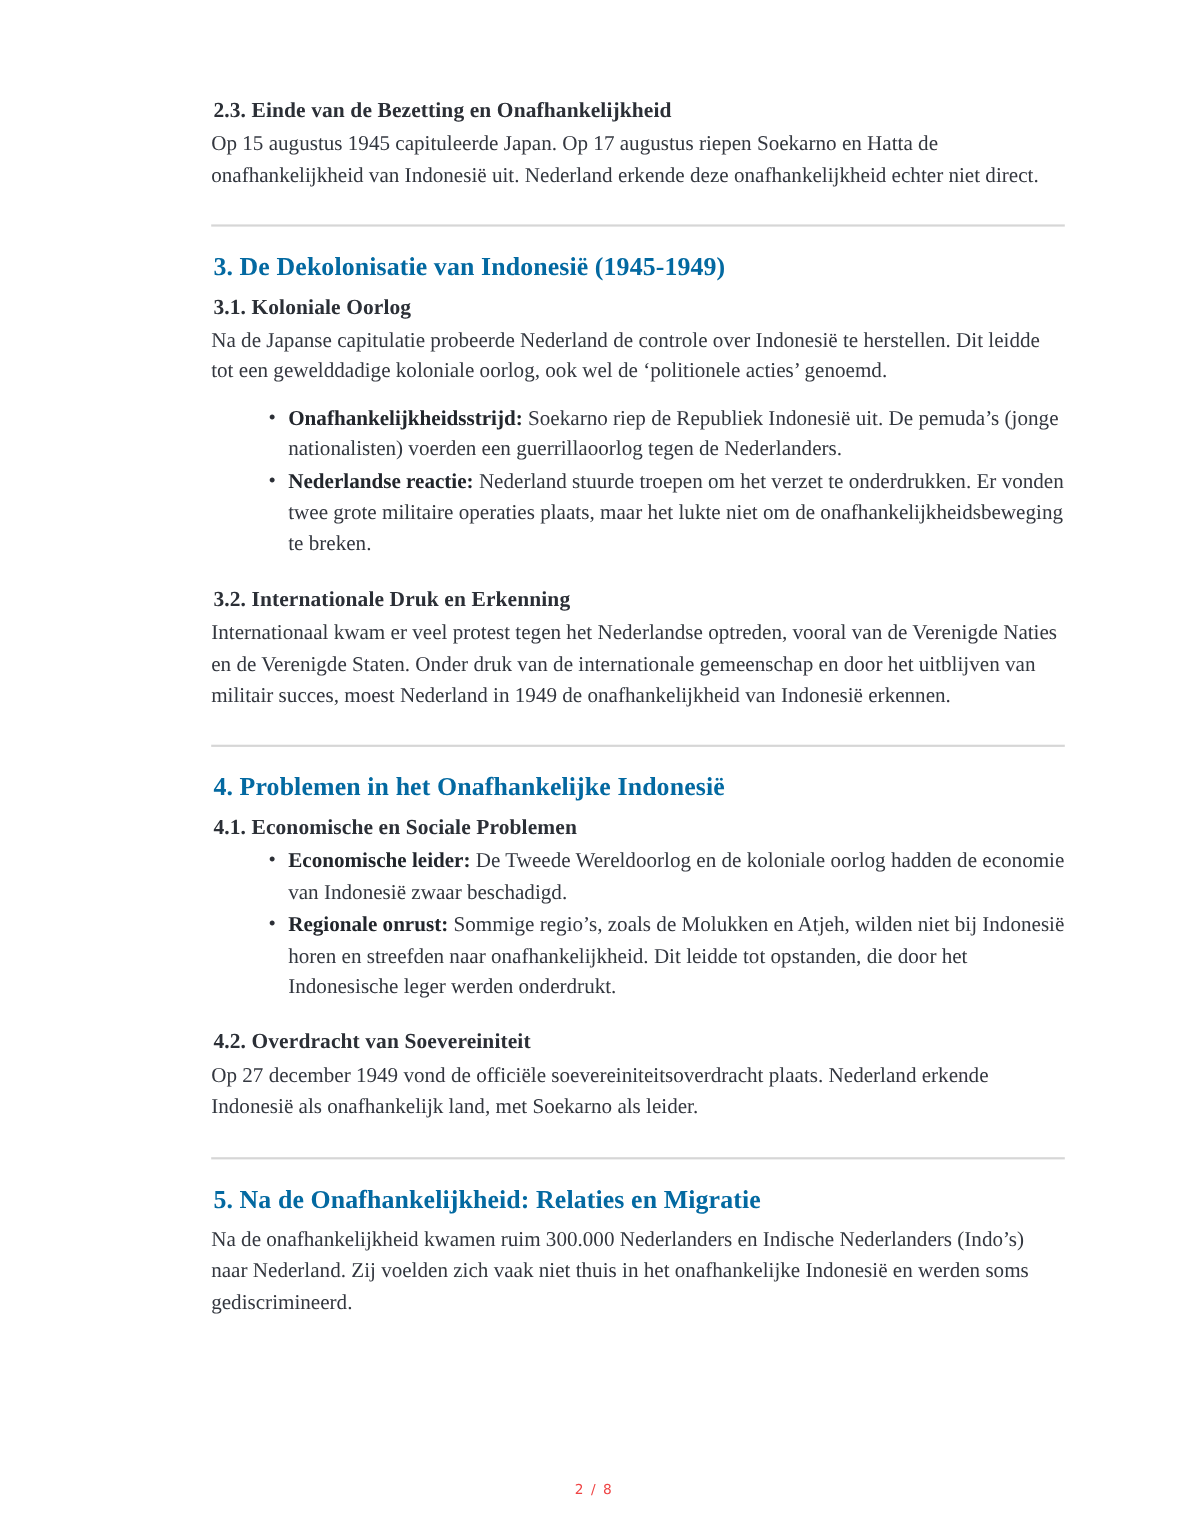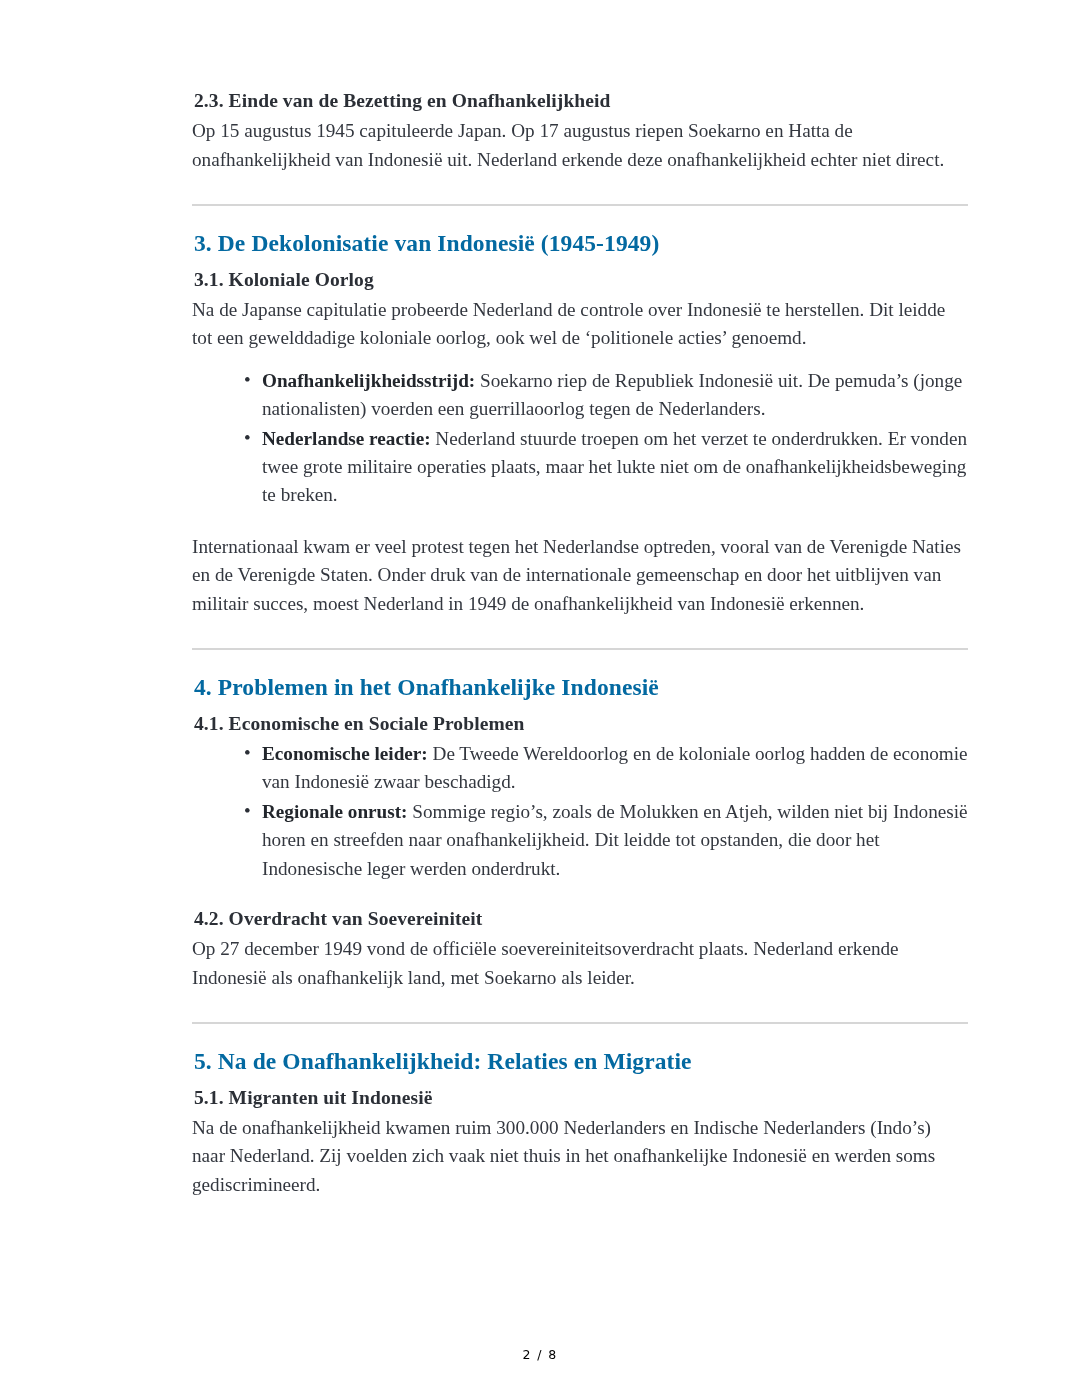--- a/index.html
+++ b/index.html
@@ -104,21 +104,21 @@
   .footer {
     position: absolute;
     left: 0;
     top: 1345px;
     width: 1080px;
     text-align: center;
   }
   .footer .pagenum {
     font-family: "DejaVu Sans", "Liberation Sans", sans-serif;
     font-size: 12.5px;
-    color: #000000;
+    color: #ef4444;
     letter-spacing: 1.4px;
   }
 </style>
 </head>
 <body>
 
 <div class="page">
   <div class="content">
 
     <h3 class="sec-h3">2.3. Einde van de Bezetting en Onafhankelijkheid</h3>
@@ -133,20 +133,21 @@
     <h3 class="sec-h3">3.1. Koloniale Oorlog</h3>
     <p class="body">Na de Japanse capitulatie probeerde Nederland de controle over Indonesië te herstellen. Dit leidde tot een gewelddadige koloniale oorlog, ook wel de ‘politionele acties’ genoemd.</p>
 
     <ul class="bullets">
       <li><span class="lead">Onafhankelijkheidsstrijd:</span><span> Soekarno riep de Republiek Indonesië uit. De pemuda’s (jonge nationalisten) voerden een guerrillaoorlog tegen de Nederlanders.</span></li>
       <li><span class="lead">Nederlandse reactie:</span><span> Nederland stuurde troepen om het verzet te onderdrukken. Er vonden twee grote militaire operaties plaats, maar het lukte niet om de onafhankelijkheidsbeweging te breken.</span></li>
     </ul>
 
     <div class="gap-md"></div>
 
+    <h3 class="sec-h3">3.2. Internationale Druk en Erkenning</h3>
     <p class="body">Internationaal kwam er veel protest tegen het Nederlandse optreden, vooral van de Verenigde Naties en de Verenigde Staten. Onder druk van de internationale gemeenschap en door het uitblijven van militair succes, moest Nederland in 1949 de onafhankelijkheid van Indonesië erkennen.</p>
 
     <div class="gap-lg"></div>
     <hr class="divider">
     <div class="gap-md"></div>
 
     <h2 class="sec-h2">4. Problemen in het Onafhankelijke Indonesië</h2>
 
     <h3 class="sec-h3">4.1. Economische en Sociale Problemen</h3>
     <ul class="bullets tight">
@@ -158,21 +159,20 @@
 
     <h3 class="sec-h3">4.2. Overdracht van Soevereiniteit</h3>
     <p class="body">Op 27 december 1949 vond de officiële soevereiniteitsoverdracht plaats. Nederland erkende Indonesië als onafhankelijk land, met Soekarno als leider.</p>
 
     <div class="gap-lg"></div>
     <hr class="divider">
     <div class="gap-md"></div>
 
     <h2 class="sec-h2">5. Na de Onafhankelijkheid: Relaties en Migratie</h2>
 
-    <h3 class="sec-h3">5.1. Migranten uit Indonesië</h3>
     <p class="body">Na de onafhankelijkheid kwamen ruim 300.000 Nederlanders en Indische Nederlanders (Indo’s) naar Nederland. Zij voelden zich vaak niet thuis in het onafhankelijke Indonesië en werden soms gediscrimineerd.</p>
 
   </div>
 </div>
 
 <div class="footer">
   <span class="pagenum">2 / 8</span>
 </div>
 
 </body></html>

